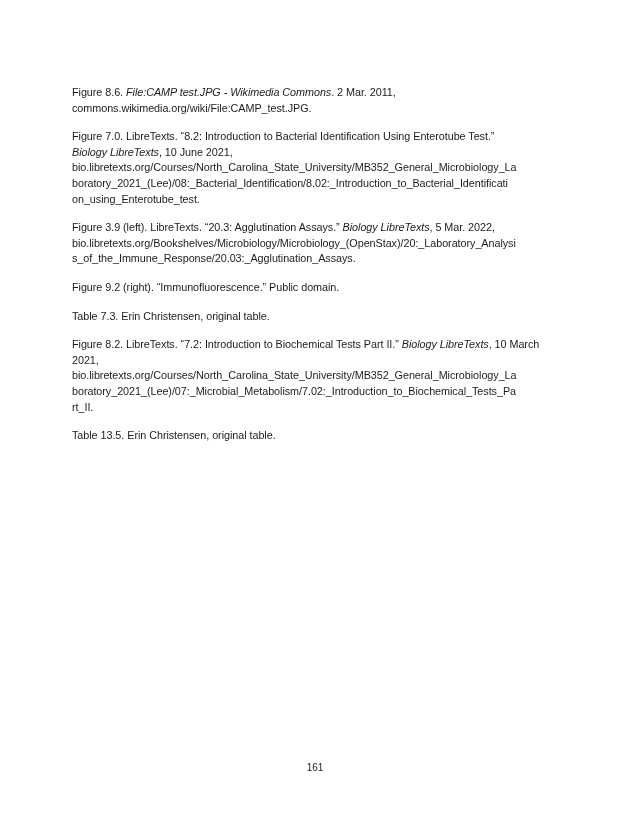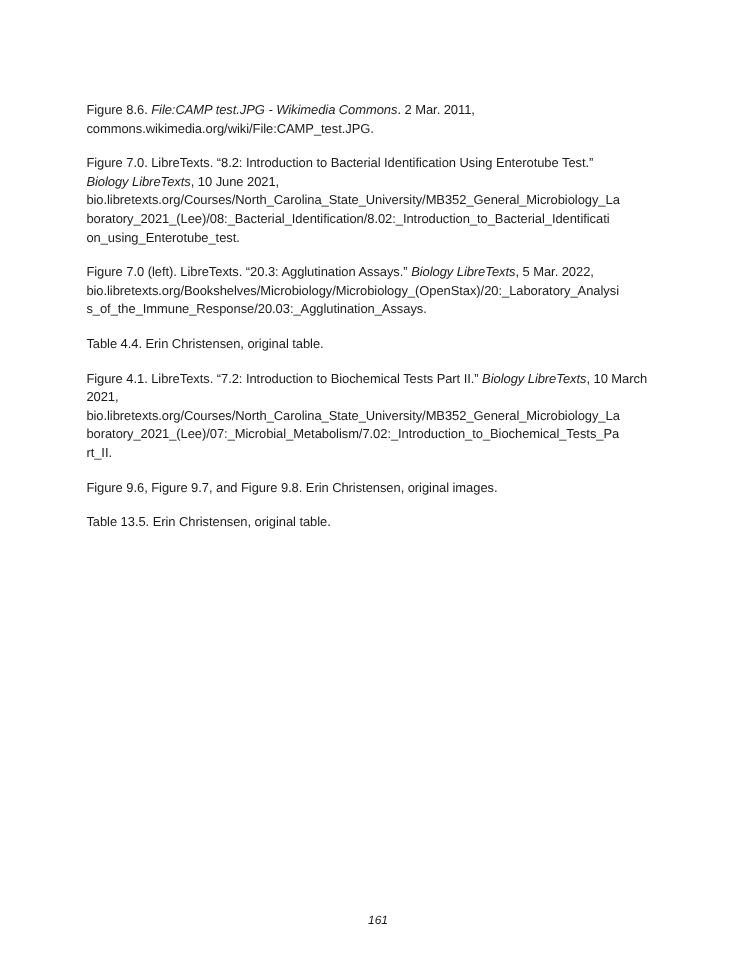--- a/index.html
+++ b/index.html
@@ -40,41 +40,40 @@
   }
   .page-number {
     position: absolute;
     top: 761px;
     left: 0;
     width: 100%;
     text-align: center;
     font-size: 10px;
     line-height: 13px;
     color: #1c1c1c;
-    font-style: italic;
   }
 </style>
 </head>
 <body>
 
 <div class="page">
   <div class="content">
       <p class="ref"><span>Figure 8.6. </span><em>File:CAMP test.JPG - Wikimedia Commons</em><span>. 2 Mar. 2011,
 commons.wikimedia.org/wiki/File:CAMP_test.JPG.</span></p>
       <p class="ref"><span>Figure 7.0. LibreTexts. “8.2: Introduction to Bacterial Identification Using Enterotube Test.”
 </span><em>Biology LibreTexts</em><span>, 10 June 2021,
 bio.libretexts.org/Courses/North_Carolina_State_University/MB352_General_Microbiology_La
 boratory_2021_(Lee)/08:_Bacterial_Identification/8.02:_Introduction_to_Bacterial_Identificati
 on_using_Enterotube_test.</span></p>
-      <p class="ref"><span>Figure 7.0 (left). LibreTexts. “20.3: Agglutination Assays.” </span><em>Biology LibreTexts</em><span>, 5 Mar. 2022,
+      <p class="ref"><span>Figure 3.9 (left). LibreTexts. “20.3: Agglutination Assays.” </span><em>Biology LibreTexts</em><span>, 5 Mar. 2022,
 bio.libretexts.org/Bookshelves/Microbiology/Microbiology_(OpenStax)/20:_Laboratory_Analysi
 s_of_the_Immune_Response/20.03:_Agglutination_Assays.</span></p>
-      <p class="ref"><span>Table 4.4. Erin Christensen, original table.</span></p>
-      <p class="ref"><span>Figure 4.1. LibreTexts. “7.2: Introduction to Biochemical Tests Part II.” </span><em>Biology LibreTexts</em><span>, 10 March
+      <p class="ref"><span>Figure 9.2 (right). “Immunofluorescence.” Public domain.</span></p>
+      <p class="ref"><span>Table 7.3. Erin Christensen, original table.</span></p>
+      <p class="ref"><span>Figure 8.2. LibreTexts. “7.2: Introduction to Biochemical Tests Part II.” </span><em>Biology LibreTexts</em><span>, 10 March
 2021,
 bio.libretexts.org/Courses/North_Carolina_State_University/MB352_General_Microbiology_La
 boratory_2021_(Lee)/07:_Microbial_Metabolism/7.02:_Introduction_to_Biochemical_Tests_Pa
 rt_II.</span></p>
-      <p class="ref"><span>Figure 9.6, Figure 9.7, and Figure 9.8. Erin Christensen, original images.</span></p>
       <p class="ref"><span>Table 13.5. Erin Christensen, original table.</span></p>
     </div>
   <div class="page-number">161</div>
 </div>
 
 </body></html>

